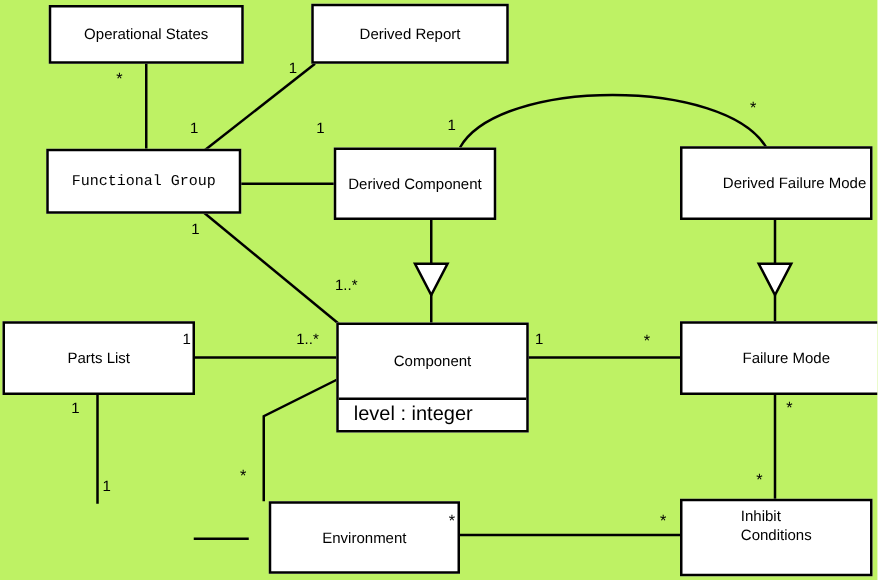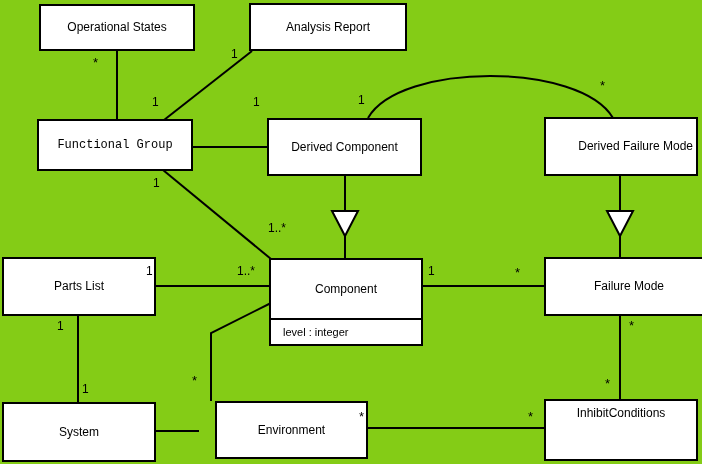--- a/index.html
+++ b/index.html
@@ -4,21 +4,21 @@
 <style>
   html, body {
     margin: 0;
     padding: 0;
     background: #ffffff;
   }
   #diagram-root {
     position: relative;
     width: 702px;
     height: 464px;
-    background: #84cc16;
+    background: #bef264;
     font-family: "Liberation Sans", sans-serif;
     overflow: hidden;
   }
   svg.layer {
     position: absolute;
     top: 0;
     left: 0;
     width: 702px;
     height: 464px;
   }
@@ -40,21 +40,21 @@
     color: #000000;
     line-height: 15px;
     padding: 0 3px;
   }
   .uml-name-compartment.top-aligned {
     align-items: flex-start;
     padding-top: 5px;
   }
   .uml-attr-compartment {
     border-top: 2px solid #000000;
-    font-size: 11px;
+    font-size: 16px;
     color: #000000;
     padding: 4px 0 4px 12px;
     text-align: left;
     line-height: 16px;
   }
   .mult-label {
     position: absolute;
     font-size: 12px;
     color: #000000;
     line-height: 12px;
@@ -103,59 +103,56 @@
 
     <line x1="351" y1="428" x2="545" y2="428" stroke="#000" stroke-width="2"></line>
 
   </svg>
 
   <div class="uml-class" style="left:39px; top:4px; width:156px; height:47px;">
     <div class="uml-name-compartment">Operational States</div>
   </div>
 
   <div class="uml-class" style="left:249px; top:3px; width:158px; height:48px;">
-    <div class="uml-name-compartment">Analysis Report</div>
+    <div class="uml-name-compartment">Derived Report</div>
   </div>
 
   <div class="uml-class" style="left:37px; top:119px; width:156px; height:52px;font-family:Liberation Mono, monospace;">
     <div class="uml-name-compartment">Functional Group</div>
   </div>
 
-  <div class="uml-class" style="left:267px; top:118px; width:155px; height:58px;">
+  <div class="uml-class" style="left:267px; top:118px; width:130px; height:58px;">
     <div class="uml-name-compartment">Derived Component</div>
   </div>
 
   <div class="uml-class" style="left:544px; top:117px; width:154px; height:59px;align-items:flex-end;">
     <div class="uml-name-compartment">Derived Failure Mode</div>
   </div>
 
   <div class="uml-class" style="left:2px; top:257px; width:154px; height:59px;justify-content:center;">
     <div class="uml-name-compartment">Parts List</div>
   </div>
 
   <div class="uml-class" style="left:269px; top:258px; width:154px; height:88px;">
     <div class="uml-name-compartment">Component</div>
     <div class="uml-attr-compartment">level : integer</div>
   </div>
 
   <div class="uml-class" style="left:544px; top:257px; width:170px; height:59px;">
     <div class="uml-name-compartment">Failure Mode</div>
   </div>
 
-  <div class="uml-class" style="left:2px; top:402px; width:154px; height:60px;">
-    <div class="uml-name-compartment">System</div>
-  </div>
 
   <div class="uml-class" style="left:199px; top:401px; width:153px; height:58px;margin-left:16px;">
     <div class="uml-name-compartment">Environment</div>
   </div>
 
   <div class="uml-class" style="left:544px; top:399px; width:154px; height:62px;">
     <div class="uml-name-compartment top-aligned">
-      <div style="display:flex; flex-direction:row; align-items:flex-start;">
+      <div style="display:flex; flex-direction:column; align-items:flex-start;">
         <span>Inhibit</span>
         <span>Conditions</span>
       </div>
     </div>
   </div>
 
   <div class="mult-label star" style="left:93px; top:57px;">*</div>
 
   <div class="mult-label" style="left:231px; top:48px;">1</div>
 

